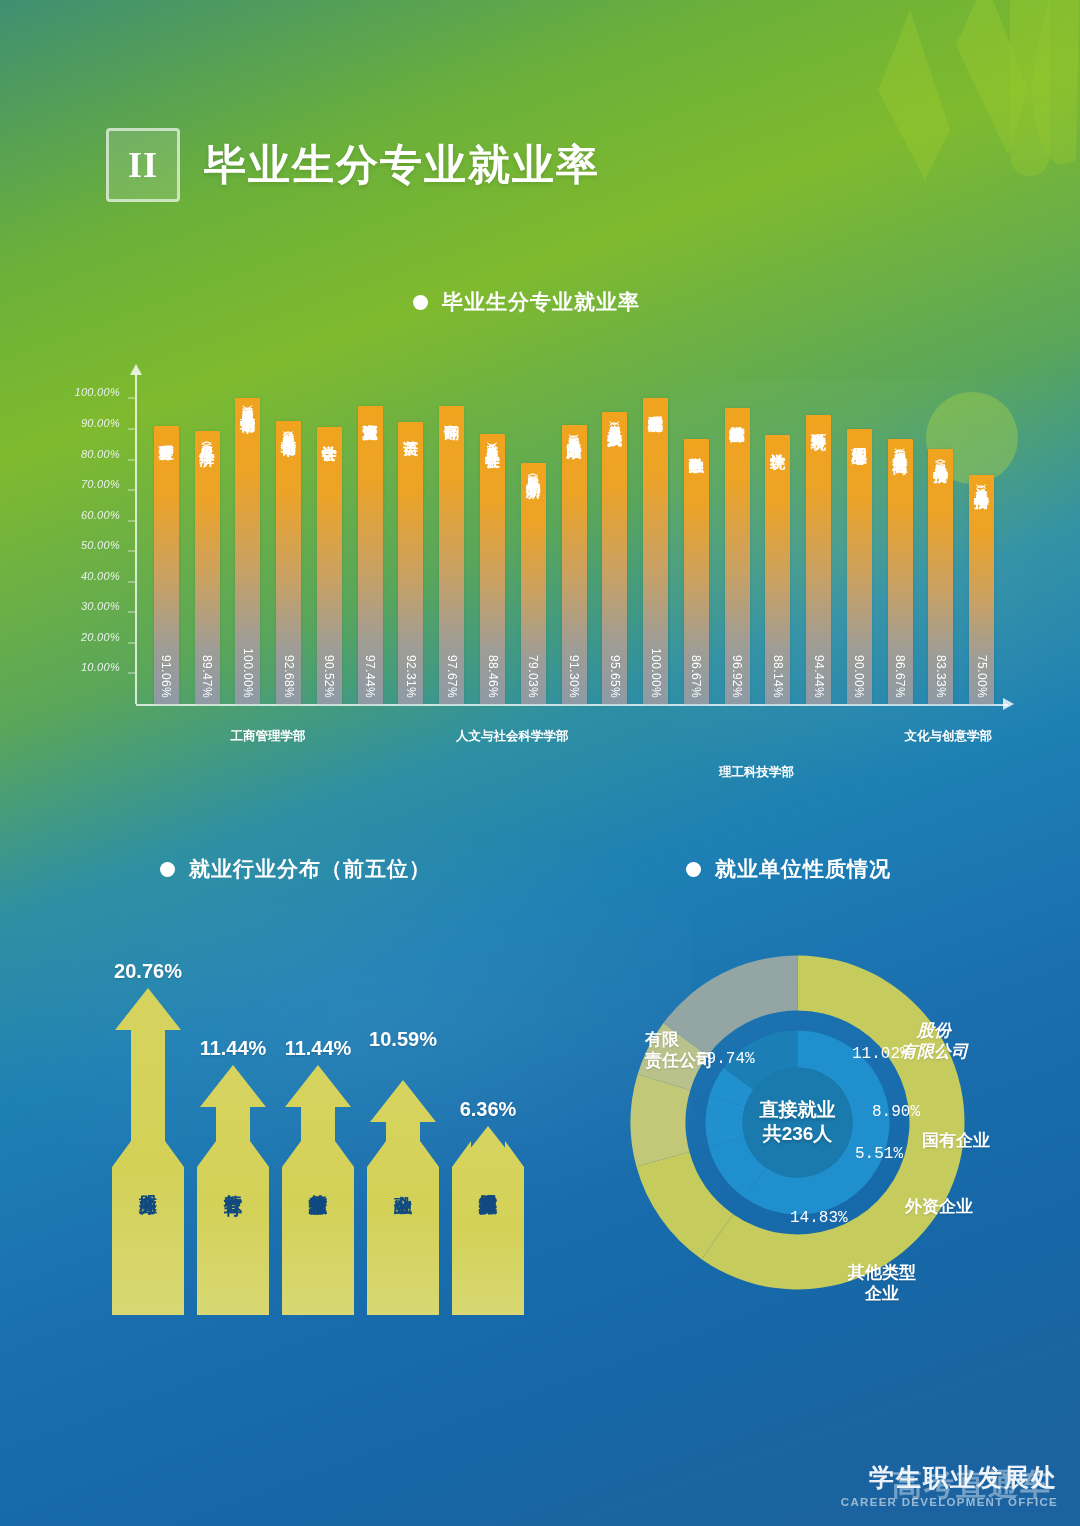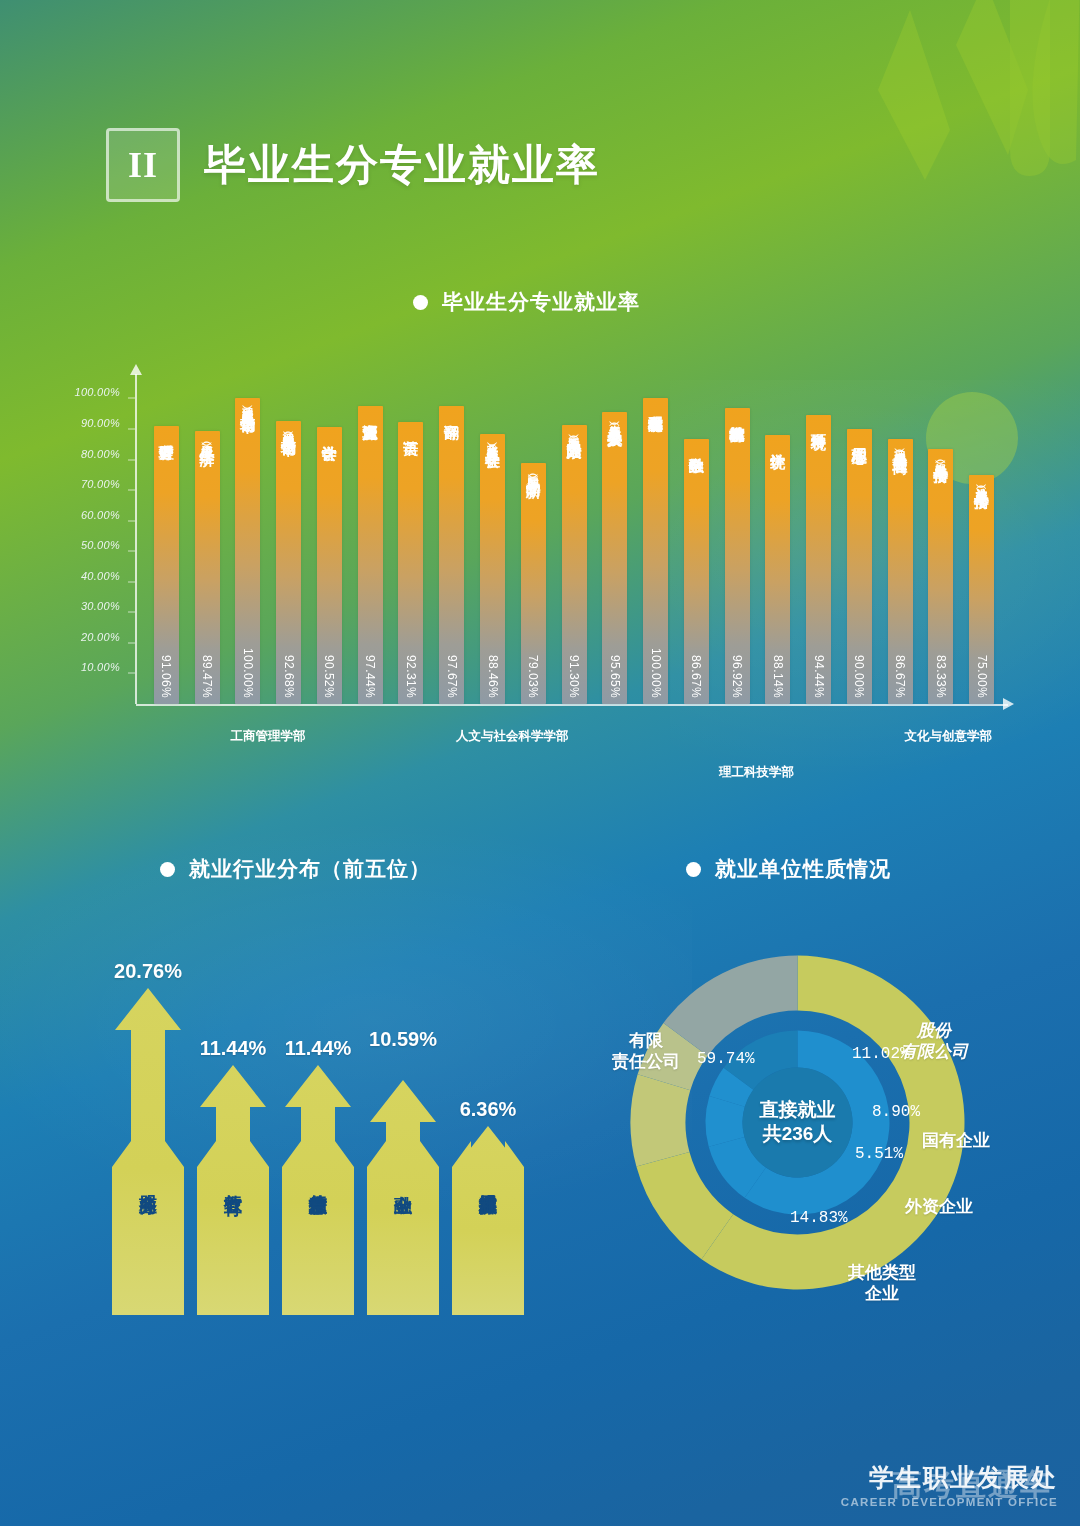--- a/index.html
+++ b/index.html
@@ -396,21 +396,21 @@
       <path d="M33.45033838207644,67.90236840104986 A167,167 0 0 1 167.49999999999997,0.5 L167.49999999999997,55.5 A112,112 0 0 0 77.59843053169197,100.70398359830888 Z" fill="#93a6a4"></path>
       <path d="M93.65228222246127,112.63184367003944 A92,92 0 0 1 167.49999999999997,75.5 L167.5,112.5 A55,55 0 0 0 123.35190785038446,134.69838480274097 Z" fill="#1b7fb6"></path>
       <circle cx="167.5" cy="167.5" r="55" fill="#1a7aad"></circle>
     </svg>
   <div class="dcenter">
     <div>直接就业</div>
     <div>共236人</div>
   </div>
 </div>
 <div id="donut-annotations">
-    <div class="dlabel" style="left: 612px; top: 1030px; text-align: center;">
+    <div class="dlabel" style="left: 645px; top: 1030px;  font-family: Liberation Mono, monospace;">
       <div>有限</div>
       <div>责任公司</div>
     </div>
     <div class="dpct" style="left: 697px; top: 1050px;">59.74%</div>
     <div class="dlabel" style="left: 900px; top: 1020px; text-align: center; font-style: italic;">
       <div>股份</div>
       <div>有限公司</div>
     </div>
     <div class="dpct" style="left: 852px; top: 1045px;">11.02%</div>
     <div class="dlabel" style="left: 922px; top: 1130px; text-align: center;">

